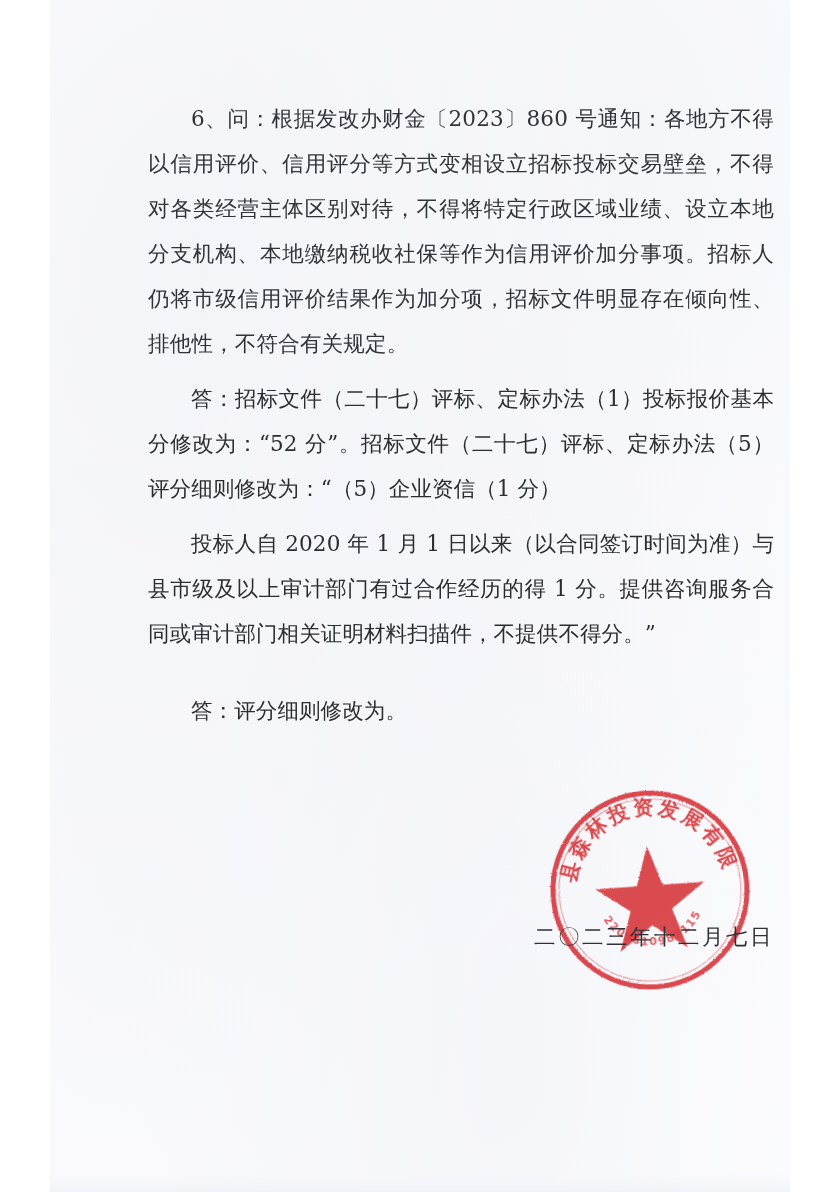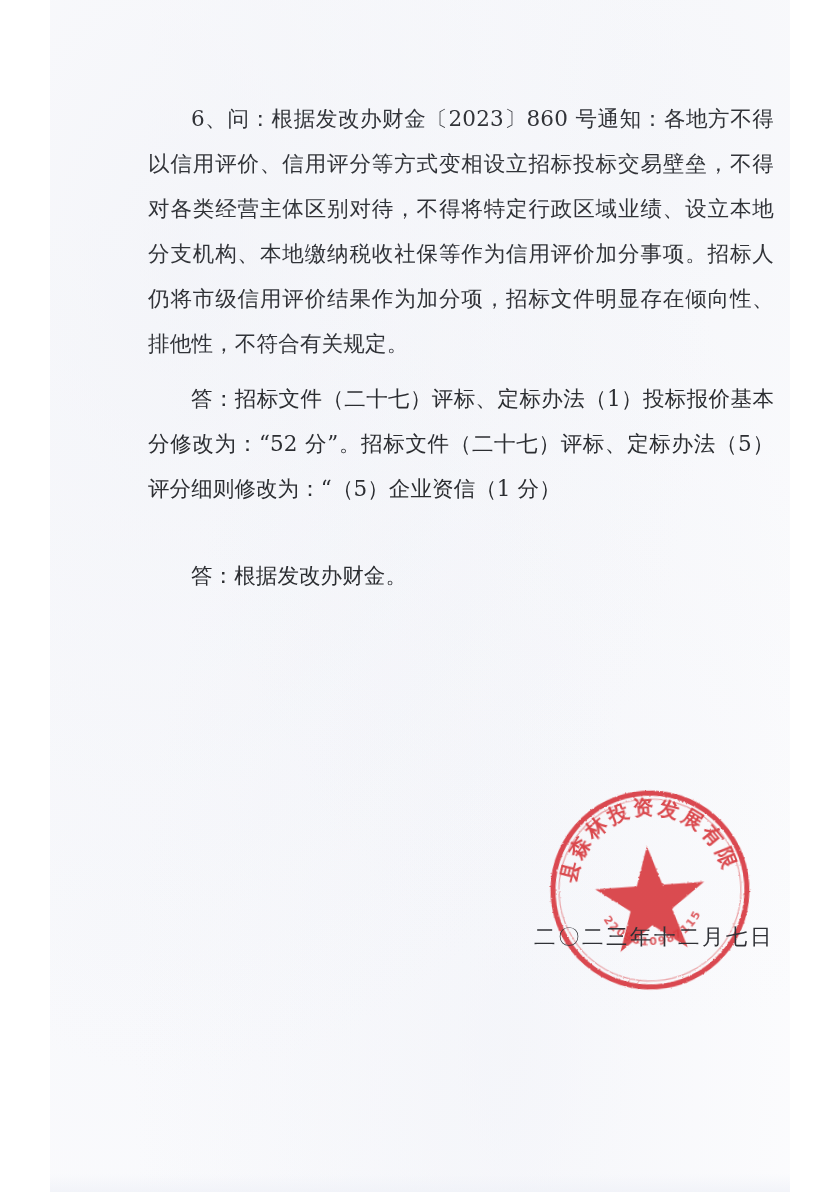--- a/index.html
+++ b/index.html
@@ -122,27 +122,28 @@
   <div class="doc-body">
 
     <p class="para">6、问：根据发改办财金〔2023〕860 号通知：各地方不得以信用评价、信用评分等方式变相设立招标投标交易壁垒，不得对各类经营主体区别对待，不得将特定行政区域业绩、设立本地分支机构、本地缴纳税收社保等作为信用评价加分事项。招标人仍将市级信用评价结果作为加分项，招标文件明显存在倾向性、排他性，不符合有关规定。</p>
 
     <div class="gap-sm"></div>
 
     <p class="para bold">答：招标文件（二十七）评标、定标办法（1）投标报价基本分修改为：“52 分”。招标文件（二十七）评标、定标办法（5）评分细则修改为：“（5）企业资信（1 分）</p>
 
     <div class="gap-sm"></div>
 
+    <p class="para bold">投标人自 2020 年 1 月 1 日以来（以合同签订时间为准）与县市级及以上审计部门有过合作经历的得 1 分。提供咨询服务合同或审计部门相关证明材料扫描件，不提供不得分。”</p>
 
     <div class="gap-md"></div>
 
 
     <div class="gap-sm"></div>
 
-    <p class="para bold">答：根据发改办财金。</p>
+    <p class="para bold">答：评分细则修改为。</p>
 
   </div>
 
   <div class="seal">
     <svg viewBox="0 0 205 205" xmlns="http://www.w3.org/2000/svg">
       <defs>
         <path id="arcTop" d="M 27,102 A 75,75 0 0 1 178,102"></path>
         <path id="arcBottom" d="M 47,102 A 55,55 0 0 0 158,102"></path>
         <filter id="inkRough" x="-20%" y="-20%" width="140%" height="140%">
           <feTurbulence type="fractalNoise" baseFrequency="0.85" numOctaves="3" seed="7" result="n"></feTurbulence>

